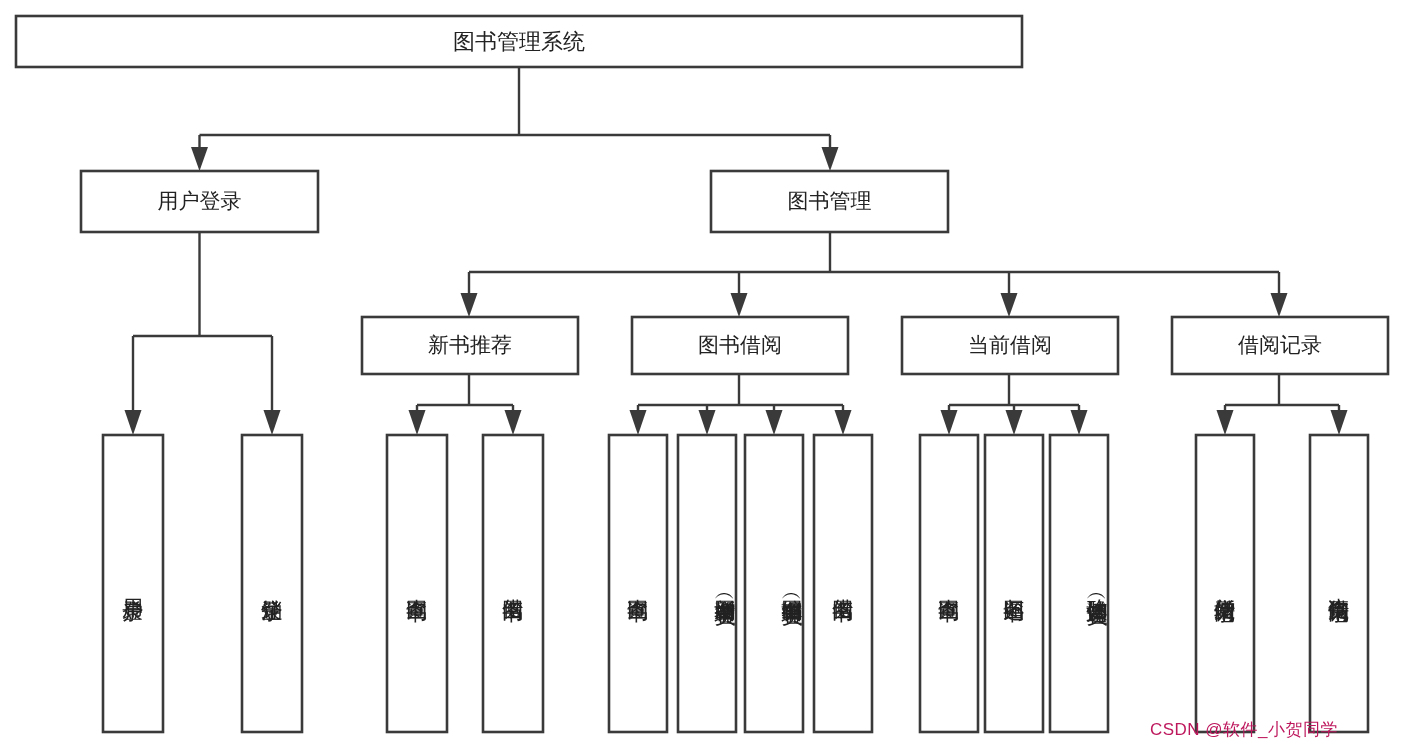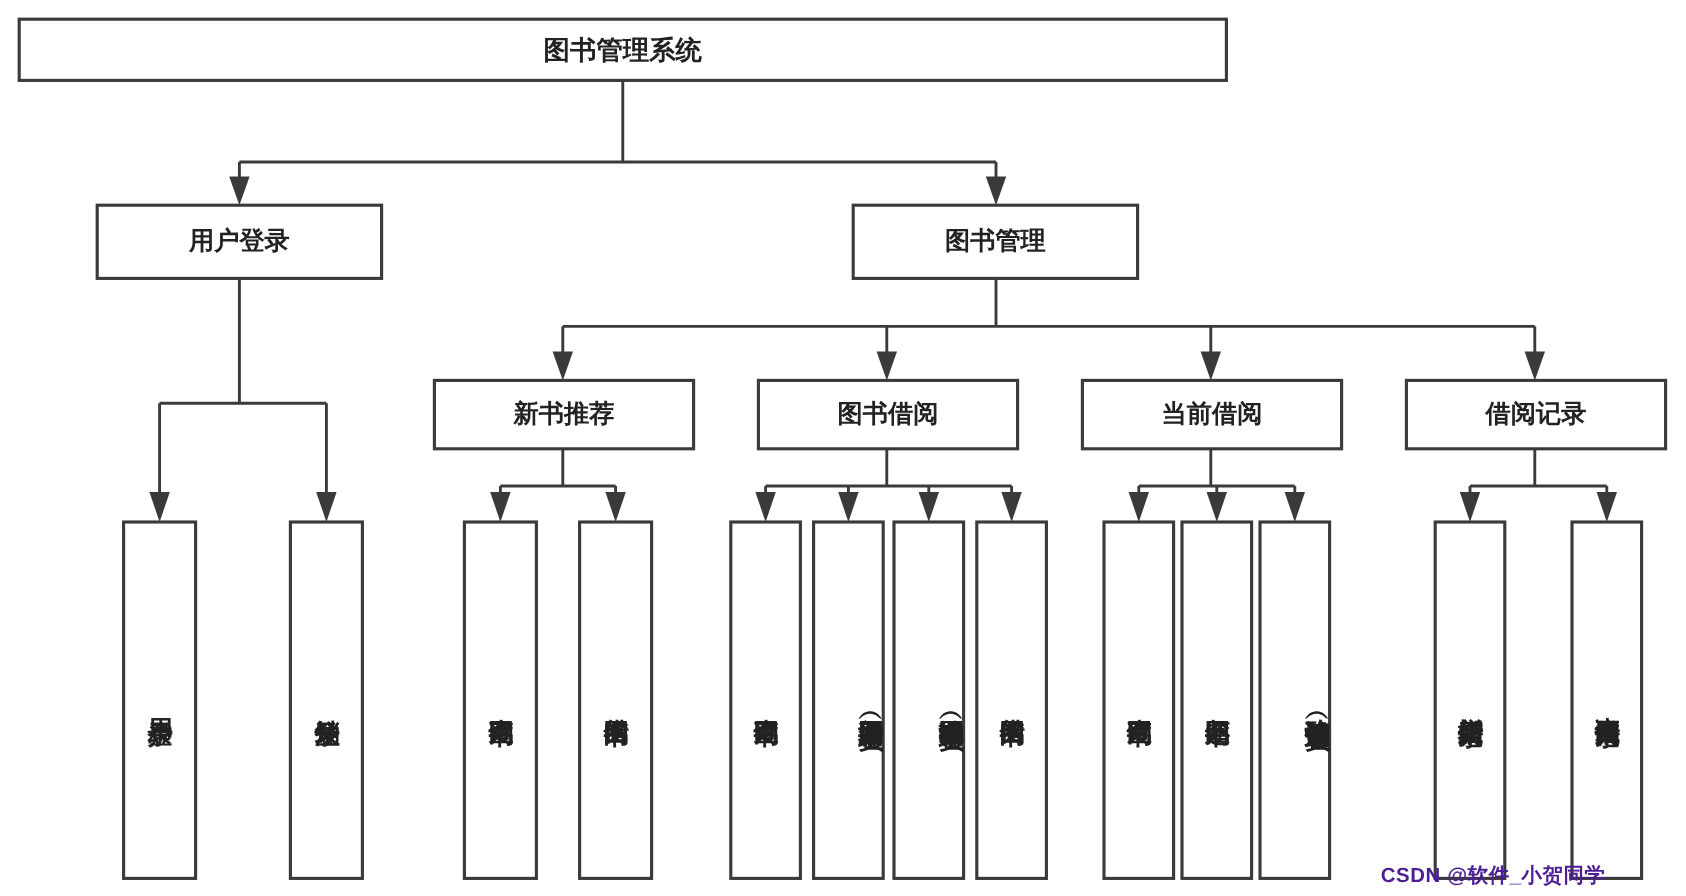--- a/index.html
+++ b/index.html
@@ -11,21 +11,20 @@
     width: 1405px;
     height: 747px;
     font-family: "Liberation Sans", "DejaVu Sans", sans-serif;
     overflow: hidden;
   }
   #diagram-root {
     position: relative;
     width: 1348px;
     height: 747px;
     background: #ffffff;
-    font-weight: bold;
   }
   svg.diagram-canvas {
     position: absolute;
     left: 0;
     top: 0;
     width: 1405px;
     height: 747px;
   }
   .node-box {
     fill: #ffffff;
@@ -69,21 +68,21 @@
     white-space: nowrap;
     text-align: center;
     pointer-events: none;
   }
   .watermark {
     position: absolute;
     right: 10px;
     bottom: 6px;
     font-family: "Liberation Sans", "DejaVu Sans", sans-serif;
     font-size: 17px;
-    color: #4c1d95;
+    color: #be185d;
     white-space: nowrap;
     letter-spacing: 0.5px;
   }
 </style>
 </head>
 <body>
 
 <div id="diagram-root">
 
   <svg class="diagram-canvas" viewBox="0 0 1405 747">

